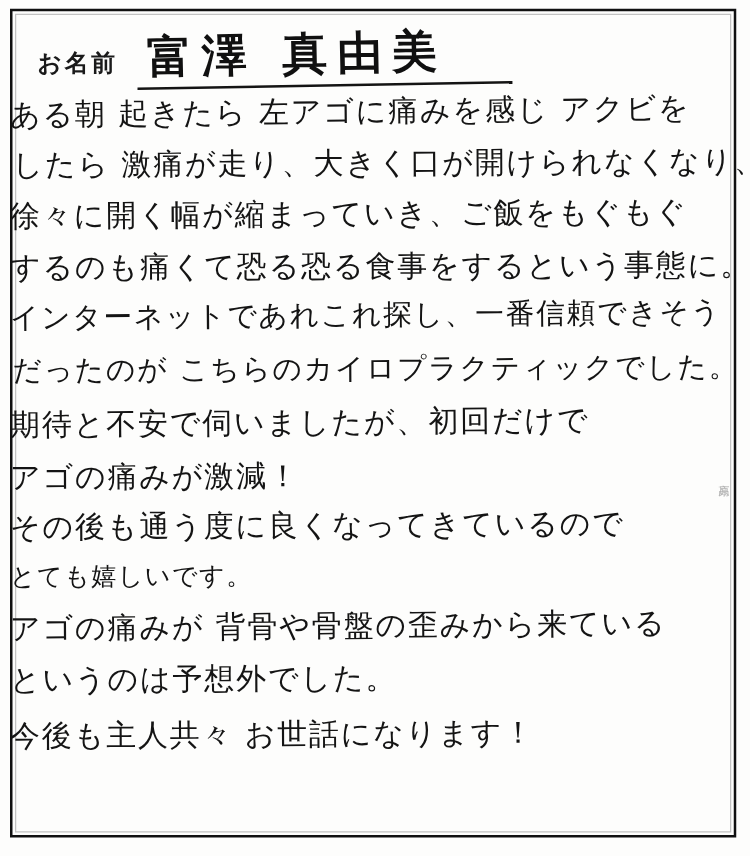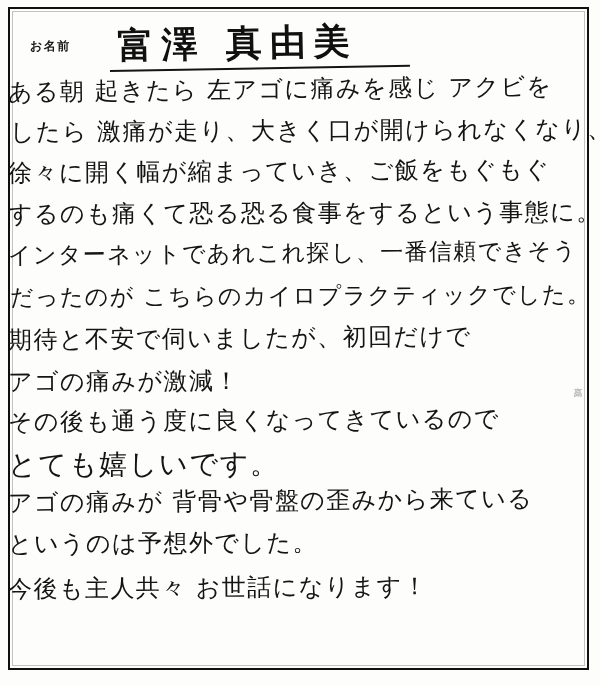--- a/index.html
+++ b/index.html
@@ -50,21 +50,21 @@
     position: absolute;
     left: 30px;
     top: 22px;
     width: 530px;
     height: 52px;
   }
   .name-label {
     position: absolute;
     left: 0;
     top: 16px;
-    font-size: 12px;
+    font-size: 19px;
     font-weight: bold;
     font-family: "DejaVu Serif", serif;
     color: #1a1a1a;
     letter-spacing: 0.12em;
   }
   .name-value {
     position: absolute;
     left: 88px;
     top: 0px;
     font-size: 36px;
@@ -137,21 +137,21 @@
   <div class="body-text">
       <div class="line hand" style="top: 0px; left: 4px; font-size: 24px; transform: rotate(-0.6deg); transform-origin: left center;">ある朝 起きたら 左アゴに痛みを感じ アクビを</div>
       <div class="line hand" style="top: 40px; left: 6px; font-size: 24px; transform: rotate(-0.3deg); transform-origin: left center;">したら 激痛が走り、大きく口が開けられなくなり、</div>
       <div class="line hand" style="top: 81px; left: 4px; font-size: 24px; transform: rotate(-0.4deg); transform-origin: left center;">徐々に開く幅が縮まっていき、ご飯をもぐもぐ</div>
       <div class="line hand" style="top: 122px; left: 4px; font-size: 24px; transform: rotate(-0.2deg); transform-origin: left center;">するのも痛くて恐る恐る食事をするという事態に。</div>
       <div class="line hand" style="top: 164px; left: 4px; font-size: 23px; transform: rotate(-0.5deg); transform-origin: left center;">インターネットであれこれ探し、一番信頼できそう</div>
       <div class="line hand" style="top: 206px; left: 6px; font-size: 23px; transform: rotate(-0.3deg); transform-origin: left center;">だったのが こちらのカイロプラクティックでした。</div>
       <div class="line hand" style="top: 248px; left: 4px; font-size: 24px; transform: rotate(-0.5deg); transform-origin: left center;">期待と不安で伺いましたが、初回だけで</div>
       <div class="line hand" style="top: 290px; left: 4px; font-size: 24px; transform: rotate(-0.3deg); transform-origin: left center;">アゴの痛みが激減！</div>
       <div class="line hand" style="top: 330px; left: 4px; font-size: 24px; transform: rotate(-0.4deg); transform-origin: left center;">その後も通う度に良くなってきているので</div>
-      <div class="line hand" style="top: 371px; left: 4px; font-size: 28px; transform: rotate(-0.2deg); transform-origin: left center;">とても嬉しいです。</div>
+      <div class="line hand" style="top: 371px; left: 4px; font-size: 20px; transform: rotate(-0.2deg); transform-origin: left center;">とても嬉しいです。</div>
       <div class="line hand" style="top: 411px; left: 4px; font-size: 24px; transform: rotate(-0.5deg); transform-origin: left center;">アゴの痛みが 背骨や骨盤の歪みから来ている</div>
       <div class="line hand" style="top: 452px; left: 4px; font-size: 24px; transform: rotate(-0.3deg); transform-origin: left center;">というのは予想外でした。</div>
       <div class="line hand" style="top: 497px; left: 4px; font-size: 24px; transform: rotate(-0.4deg); transform-origin: left center;">今後も主人共々 お世話になります！</div>
     </div>
 
   <div class="side-stamp">高原</div>
 
 </div>
 
 </body></html>

